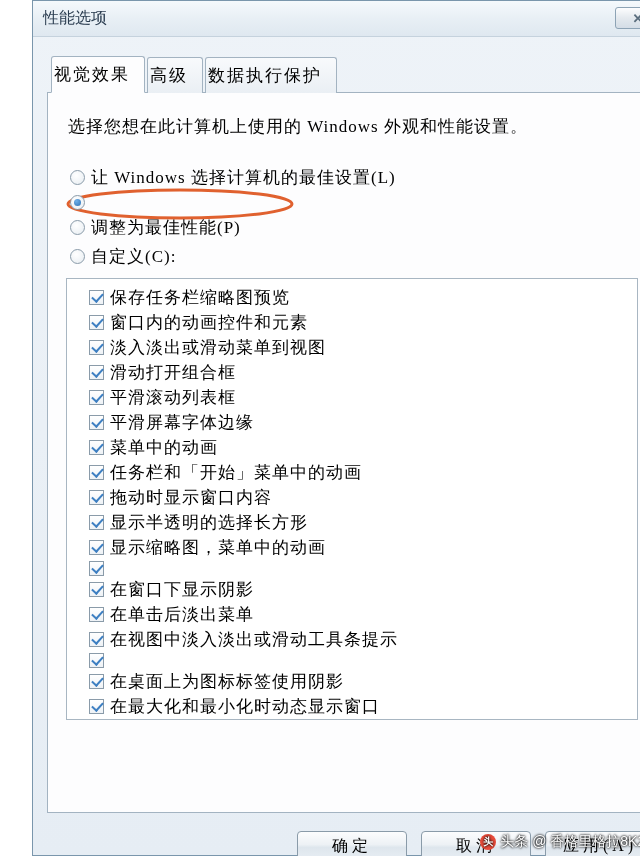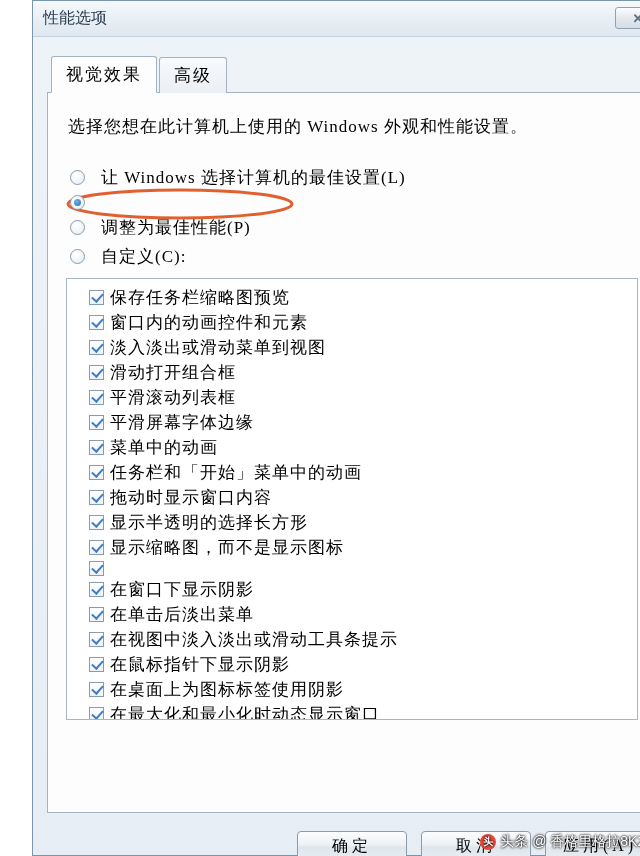--- a/index.html
+++ b/index.html
@@ -56,21 +56,21 @@
     padding: 18px 14px 8px 14px;
   }
   .tabs {
     display: flex;
     align-items: flex-end;
     border-bottom: 1px solid #a3b3c1;
     gap: 2px;
     padding-left: 4px;
   }
   .tab {
-    padding: 6px 14px 6px 14px;
+    padding: 6px 14px 6px 2px;
     border: 1px solid #a3b3c1;
     border-bottom: none;
     background: linear-gradient(to bottom, #f8fafc 0%, #eaeff4 100%);
     border-radius: 3px 3px 0 0;
     font-family: "SimSun", "宋体", serif;
     font-size: 17px;
     position: relative;
     top: 1px;
     letter-spacing: 2px;
   }
@@ -87,21 +87,21 @@
     min-height: 720px;
   }
   .desc {
     margin: 6px 2px 28px 2px;
     letter-spacing: 1px;
   }
   .radios { margin-bottom: 10px; }
   .radio-row {
     display: flex;
     align-items: center;
-    gap: 16px;
+    gap: 6px;
     margin: 4px 0 6px 4px;
     position: relative;
   }
   .radio {
     width: 15px;
     height: 15px;
     border: 1px solid #8a9ba9;
     border-radius: 50%;
     background: radial-gradient(circle at 40% 35%, #fff 0%, #e6ecf1 100%);
     flex-shrink: 0;
@@ -208,20 +208,21 @@
     <span class="title">性能选项</span>
     <div class="close-btn">
       <span>✕</span>
     </div>
   </div>
 
   <div class="client">
     <div class="tabs">
       <div class="tab active"><span>视觉效果</span></div>
       <div class="tab"><span>高级</span></div>
+      <div class="tab"><span>数据执行保护</span></div>
     </div>
 
     <div class="tab-panel">
       <div class="desc">选择您想在此计算机上使用的 Windows 外观和性能设置。</div>
 
       <div class="radios">
         <div class="radio-row">
           <span class="radio"></span>
           <span class="radio-label">让 Windows 选择计算机的最佳设置(L)</span>
         </div>
@@ -277,40 +278,39 @@
         <div class="check-row">
             <span class="chk"></span>
             <span class="check-label">拖动时显示窗口内容</span>
           </div>
         <div class="check-row">
             <span class="chk"></span>
             <span class="check-label">显示半透明的选择长方形</span>
           </div>
         <div class="check-row">
             <span class="chk"></span>
-            <span class="check-label">显示缩略图，而不是显示图标</span>
+            <span class="check-label">显示缩略图，菜单中的动画</span>
           </div>
         <div class="check-row">
             <span class="chk"></span>
           </div>
         <div class="check-row">
             <span class="chk"></span>
             <span class="check-label">在窗口下显示阴影</span>
           </div>
         <div class="check-row">
             <span class="chk"></span>
             <span class="check-label">在单击后淡出菜单</span>
           </div>
         <div class="check-row">
             <span class="chk"></span>
             <span class="check-label">在视图中淡入淡出或滑动工具条提示</span>
           </div>
         <div class="check-row">
             <span class="chk"></span>
-            <span class="check-label">在鼠标指针下显示阴影</span>
           </div>
         <div class="check-row">
             <span class="chk"></span>
             <span class="check-label">在桌面上为图标标签使用阴影</span>
           </div>
         <div class="check-row">
             <span class="chk"></span>
             <span class="check-label">在最大化和最小化时动态显示窗口</span>
           </div>
       </div>

